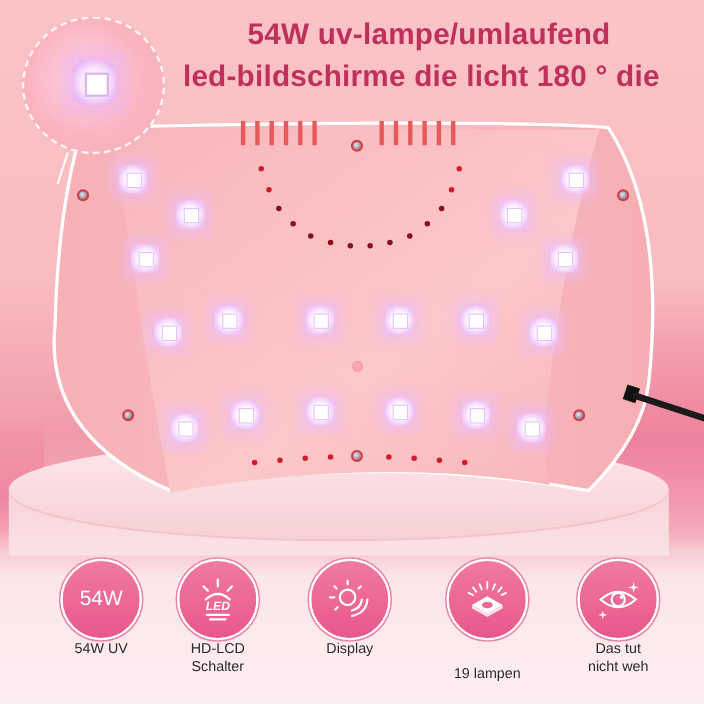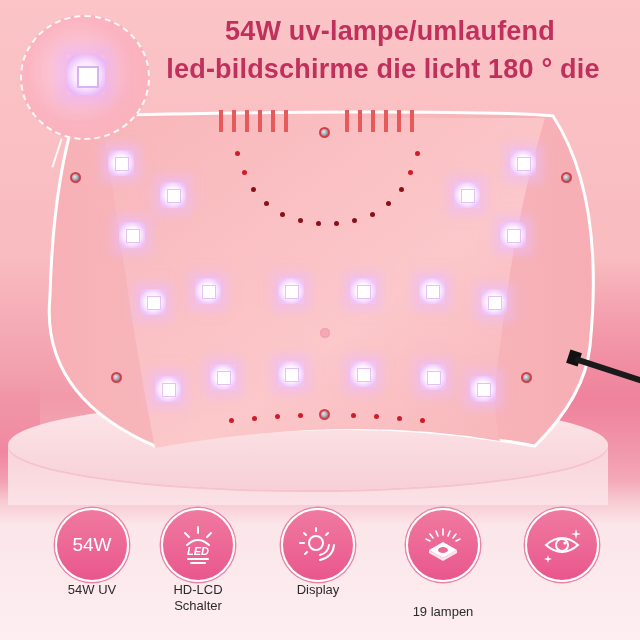--- a/index.html
+++ b/index.html
@@ -309,15 +309,19 @@
         <svg width="44" height="44" viewBox="0 0 44 44">
           <g stroke="#fff" stroke-width="2" fill="none">
             <path d="M6,22 Q22,8 38,22 Q22,36 6,22 Z"></path>
             <circle cx="22" cy="22" r="6"></circle>
           </g>
           <circle cx="25" cy="20" r="1.6" fill="#fff"></circle>
           <path d="M36,6 L37,10 L41,11 L37,12 L36,16 L35,12 L31,11 L35,10 Z" fill="#fff"></path>
           <path d="M8,32 L8.8,35 L12,36 L8.8,37 L8,40 L7.2,37 L4,36 L7.2,35 Z" fill="#fff"></path>
         </svg>
       </div>
+      <div class="label">
+        <div>Das tut</div>
+        <div>nicht weh</div>
+      </div>
     </div>
   </div>
 </div>
 
 </body></html>

